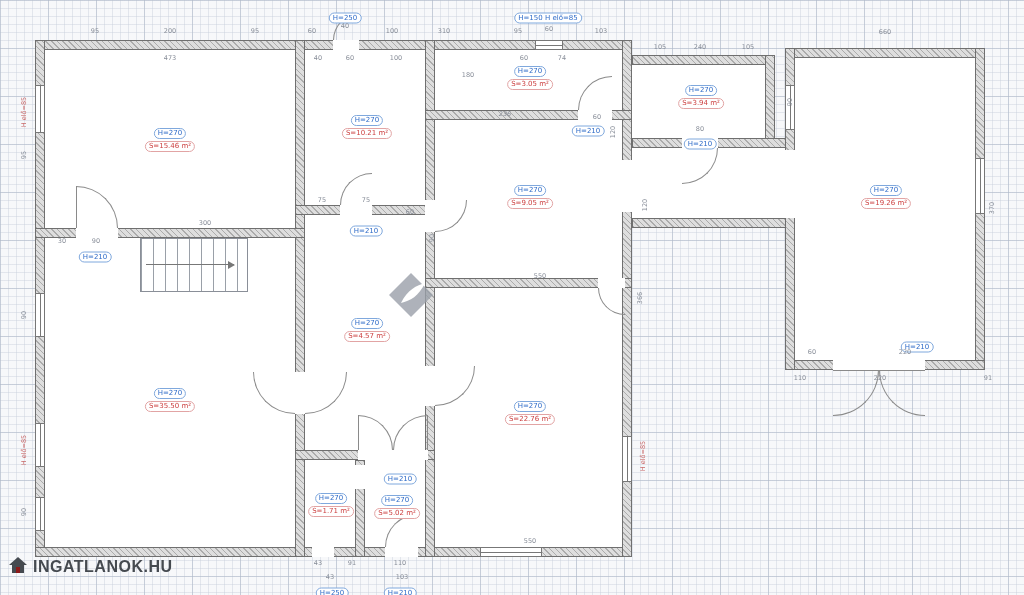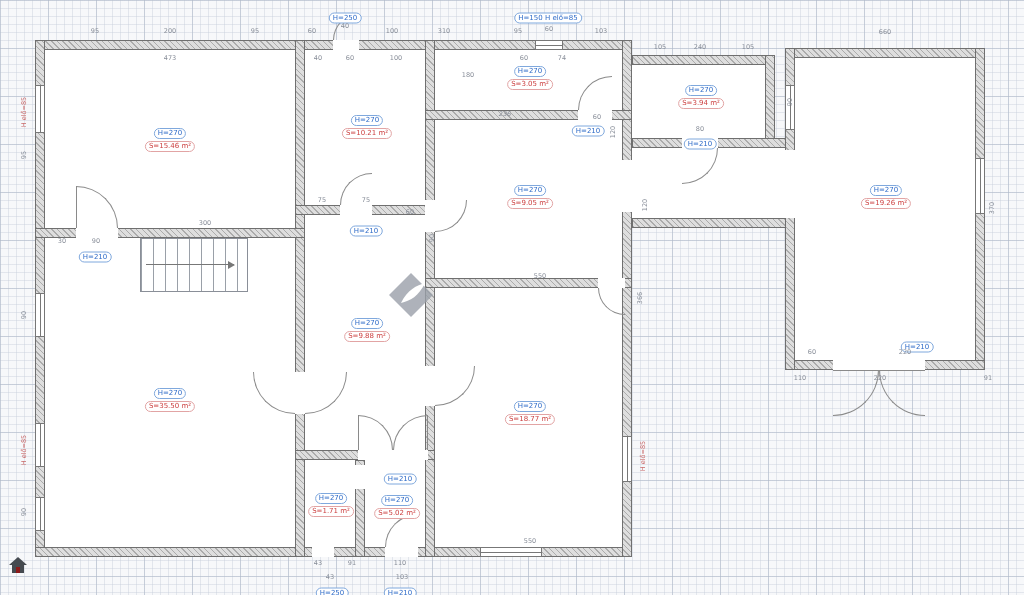--- a/index.html
+++ b/index.html
@@ -152,37 +152,37 @@
       <div class="room-label" style="left: 701px; top: 97px;">
         <span class="pill">H=270</span>
         <span class="area-pill">S=3.94 m²</span>
       </div>
       <div class="room-label" style="left: 886px; top: 197px;">
         <span class="pill">H=270</span>
         <span class="area-pill">S=19.26 m²</span>
       </div>
       <div class="room-label" style="left: 367px; top: 330px;">
         <span class="pill">H=270</span>
-        <span class="area-pill">S=9.88 m²</span>
+        <span class="area-pill">S=4.57 m²</span>
       </div>
       <div class="room-label" style="left: 170px; top: 400px;">
         <span class="pill">H=270</span>
         <span class="area-pill">S=35.50 m²</span>
       </div>
       <div class="room-label" style="left: 331px; top: 505px;">
         <span class="pill">H=270</span>
         <span class="area-pill">S=1.71 m²</span>
       </div>
       <div class="room-label" style="left: 397px; top: 507px;">
         <span class="pill">H=270</span>
         <span class="area-pill">S=5.02 m²</span>
       </div>
       <div class="room-label" style="left: 530px; top: 413px;">
         <span class="pill">H=270</span>
-        <span class="area-pill">S=18.77 m²</span>
+        <span class="area-pill">S=22.76 m²</span>
       </div>
       <div class="hl" style="left: 345px; top: 14px;"><span class="pill">H=250</span></div>
       <div class="hl" style="left: 548px; top: 14px;"><span class="pill">H=150 H elő=85</span></div>
       <div class="hl" style="left: 95px; top: 253px;"><span class="pill">H=210</span></div>
       <div class="hl" style="left: 588px; top: 127px;"><span class="pill">H=210</span></div>
       <div class="hl" style="left: 700px; top: 140px;"><span class="pill">H=210</span></div>
       <div class="hl" style="left: 366px; top: 227px;"><span class="pill">H=210</span></div>
       <div class="hl" style="left: 400px; top: 475px;"><span class="pill">H=210</span></div>
       <div class="hl" style="left: 917px; top: 343px;"><span class="pill">H=210</span></div>
       <div class="hl" style="left: 332px; top: 589px;"><span class="pill">H=250</span></div>
@@ -255,15 +255,16 @@
     </span>
   </div>
 
   <div class="sitelogo">
     <span>
       <svg width="20" height="18" viewBox="0 0 20 18">
         <path d="M10 1 L19 9 H16 V17 H4 V9 H1 Z" fill="#454a50"></path>
         <rect x="8" y="11" width="4" height="6" fill="#8b1a1a"></rect>
       </svg>
     </span>
+    <span class="logo-text">INGATLANOK.HU</span>
   </div>
 
 </div>
 
 </body></html>

